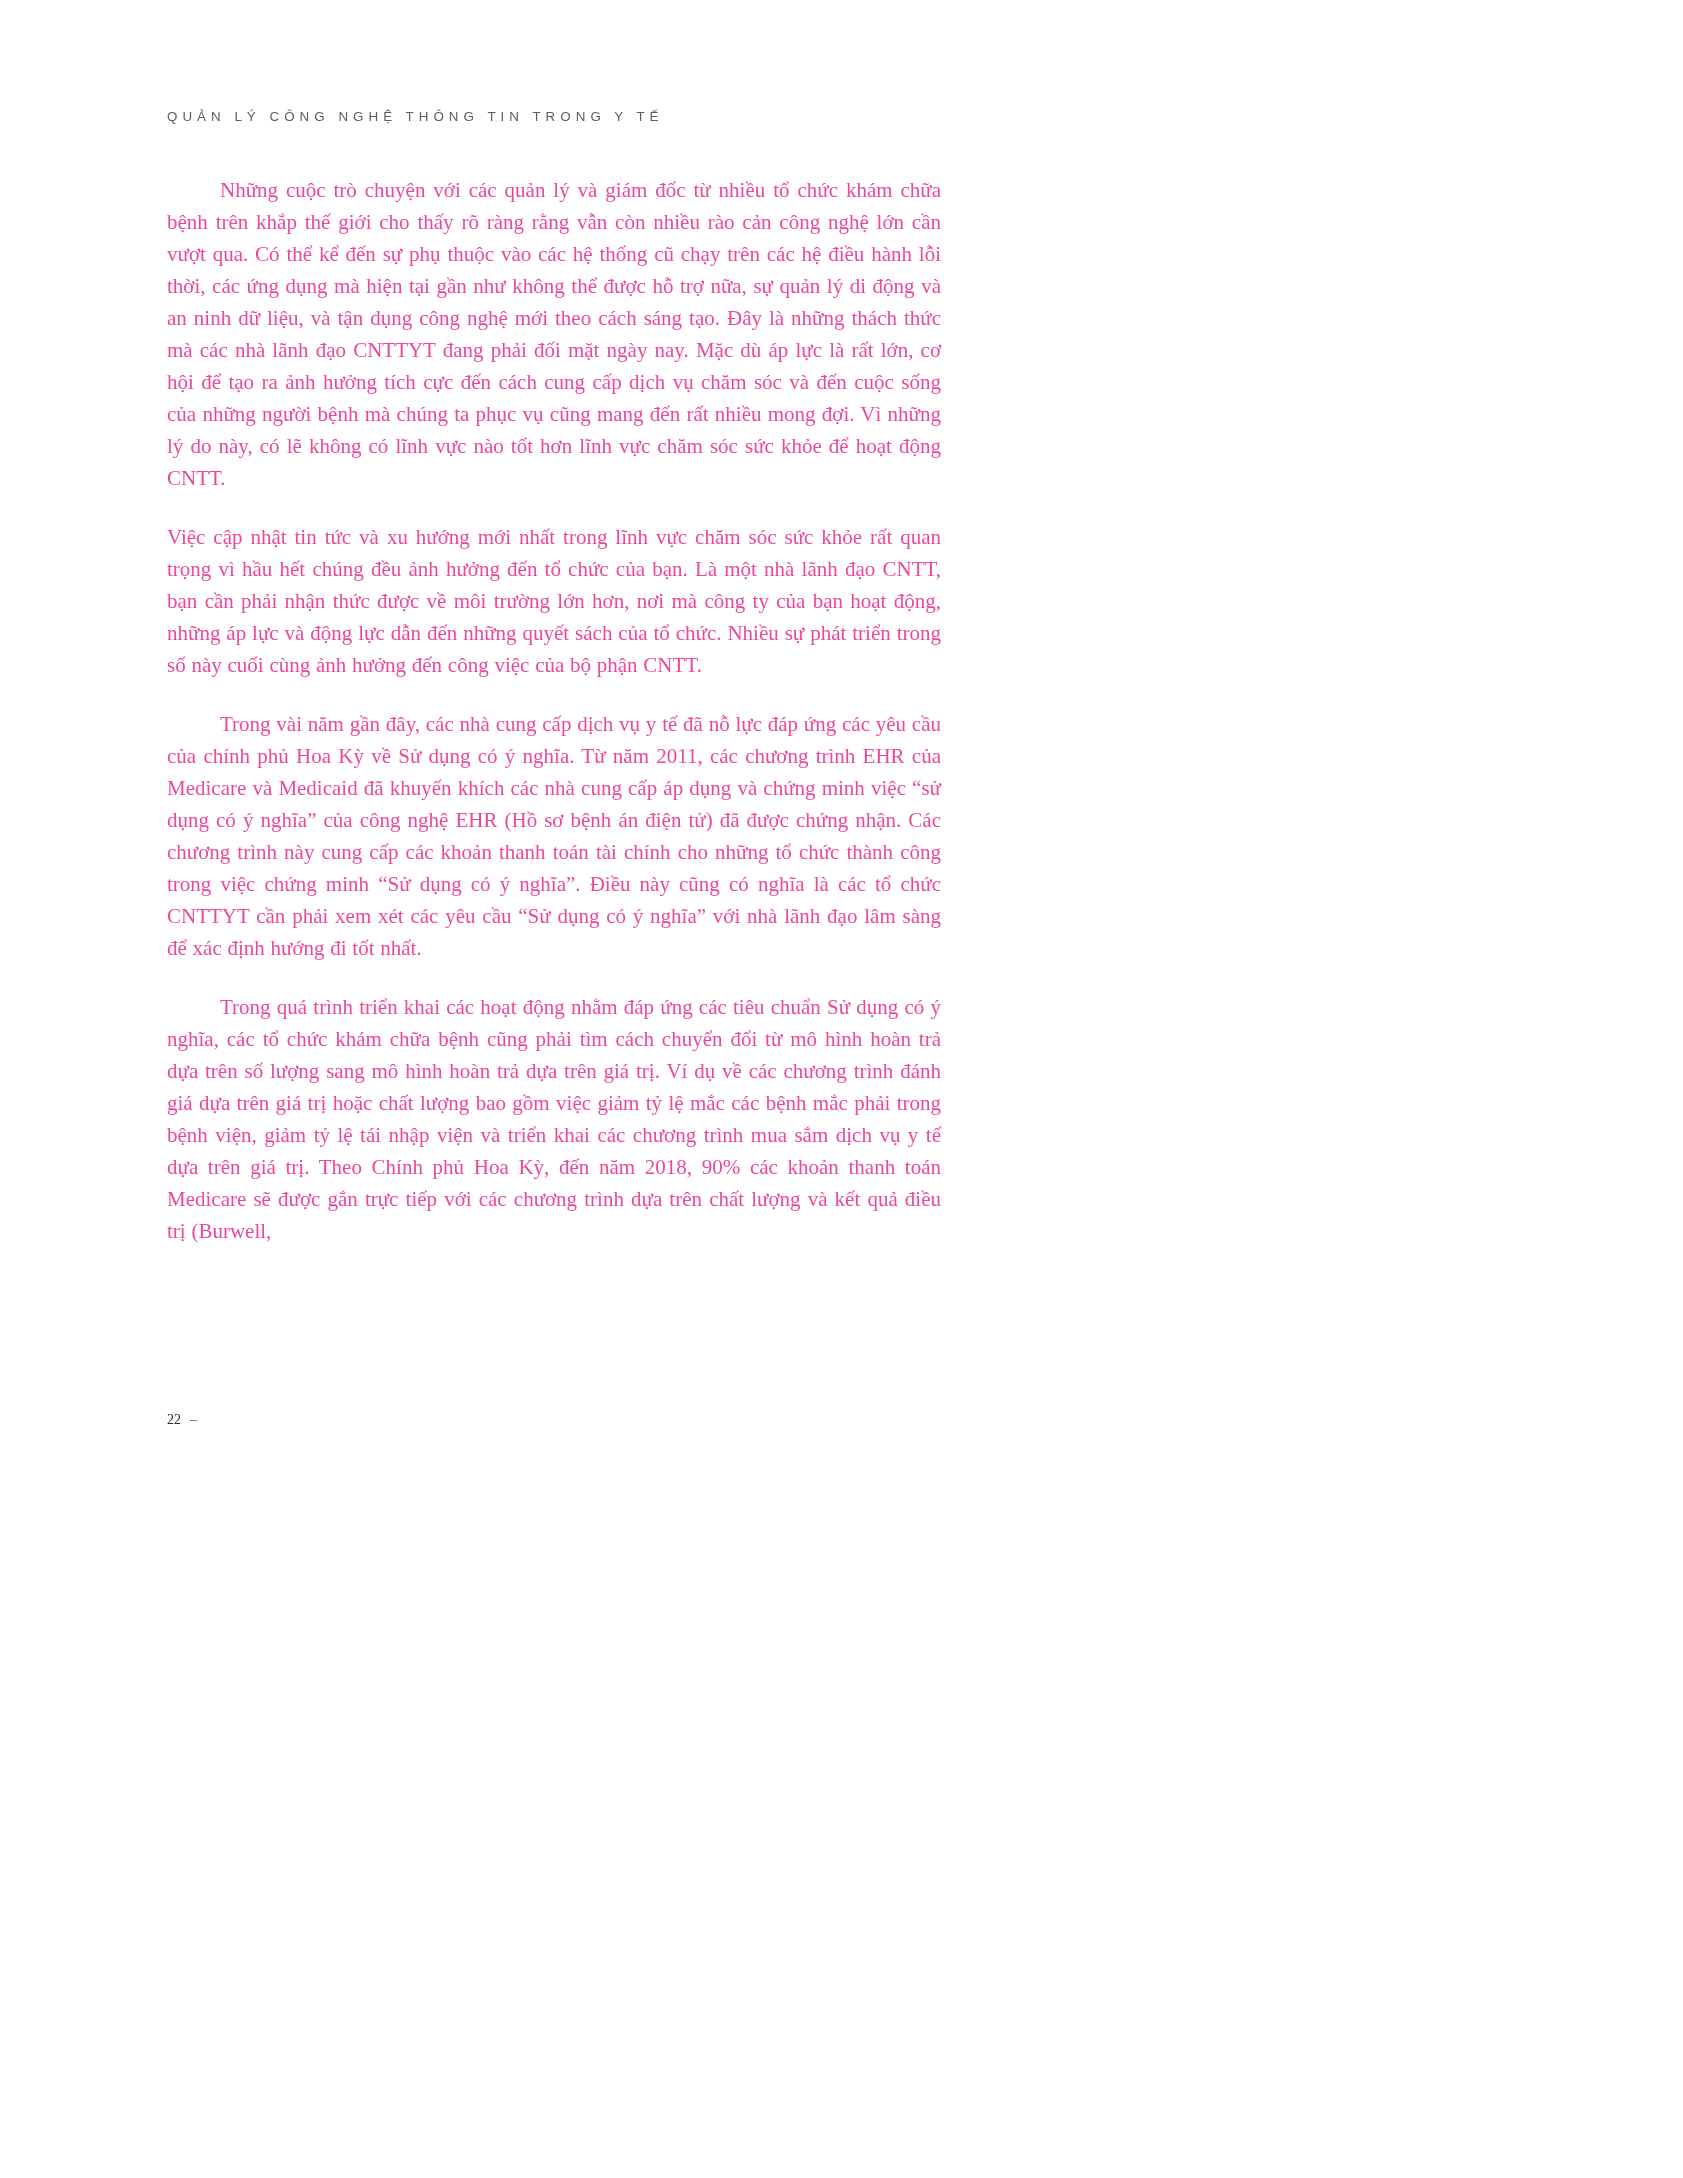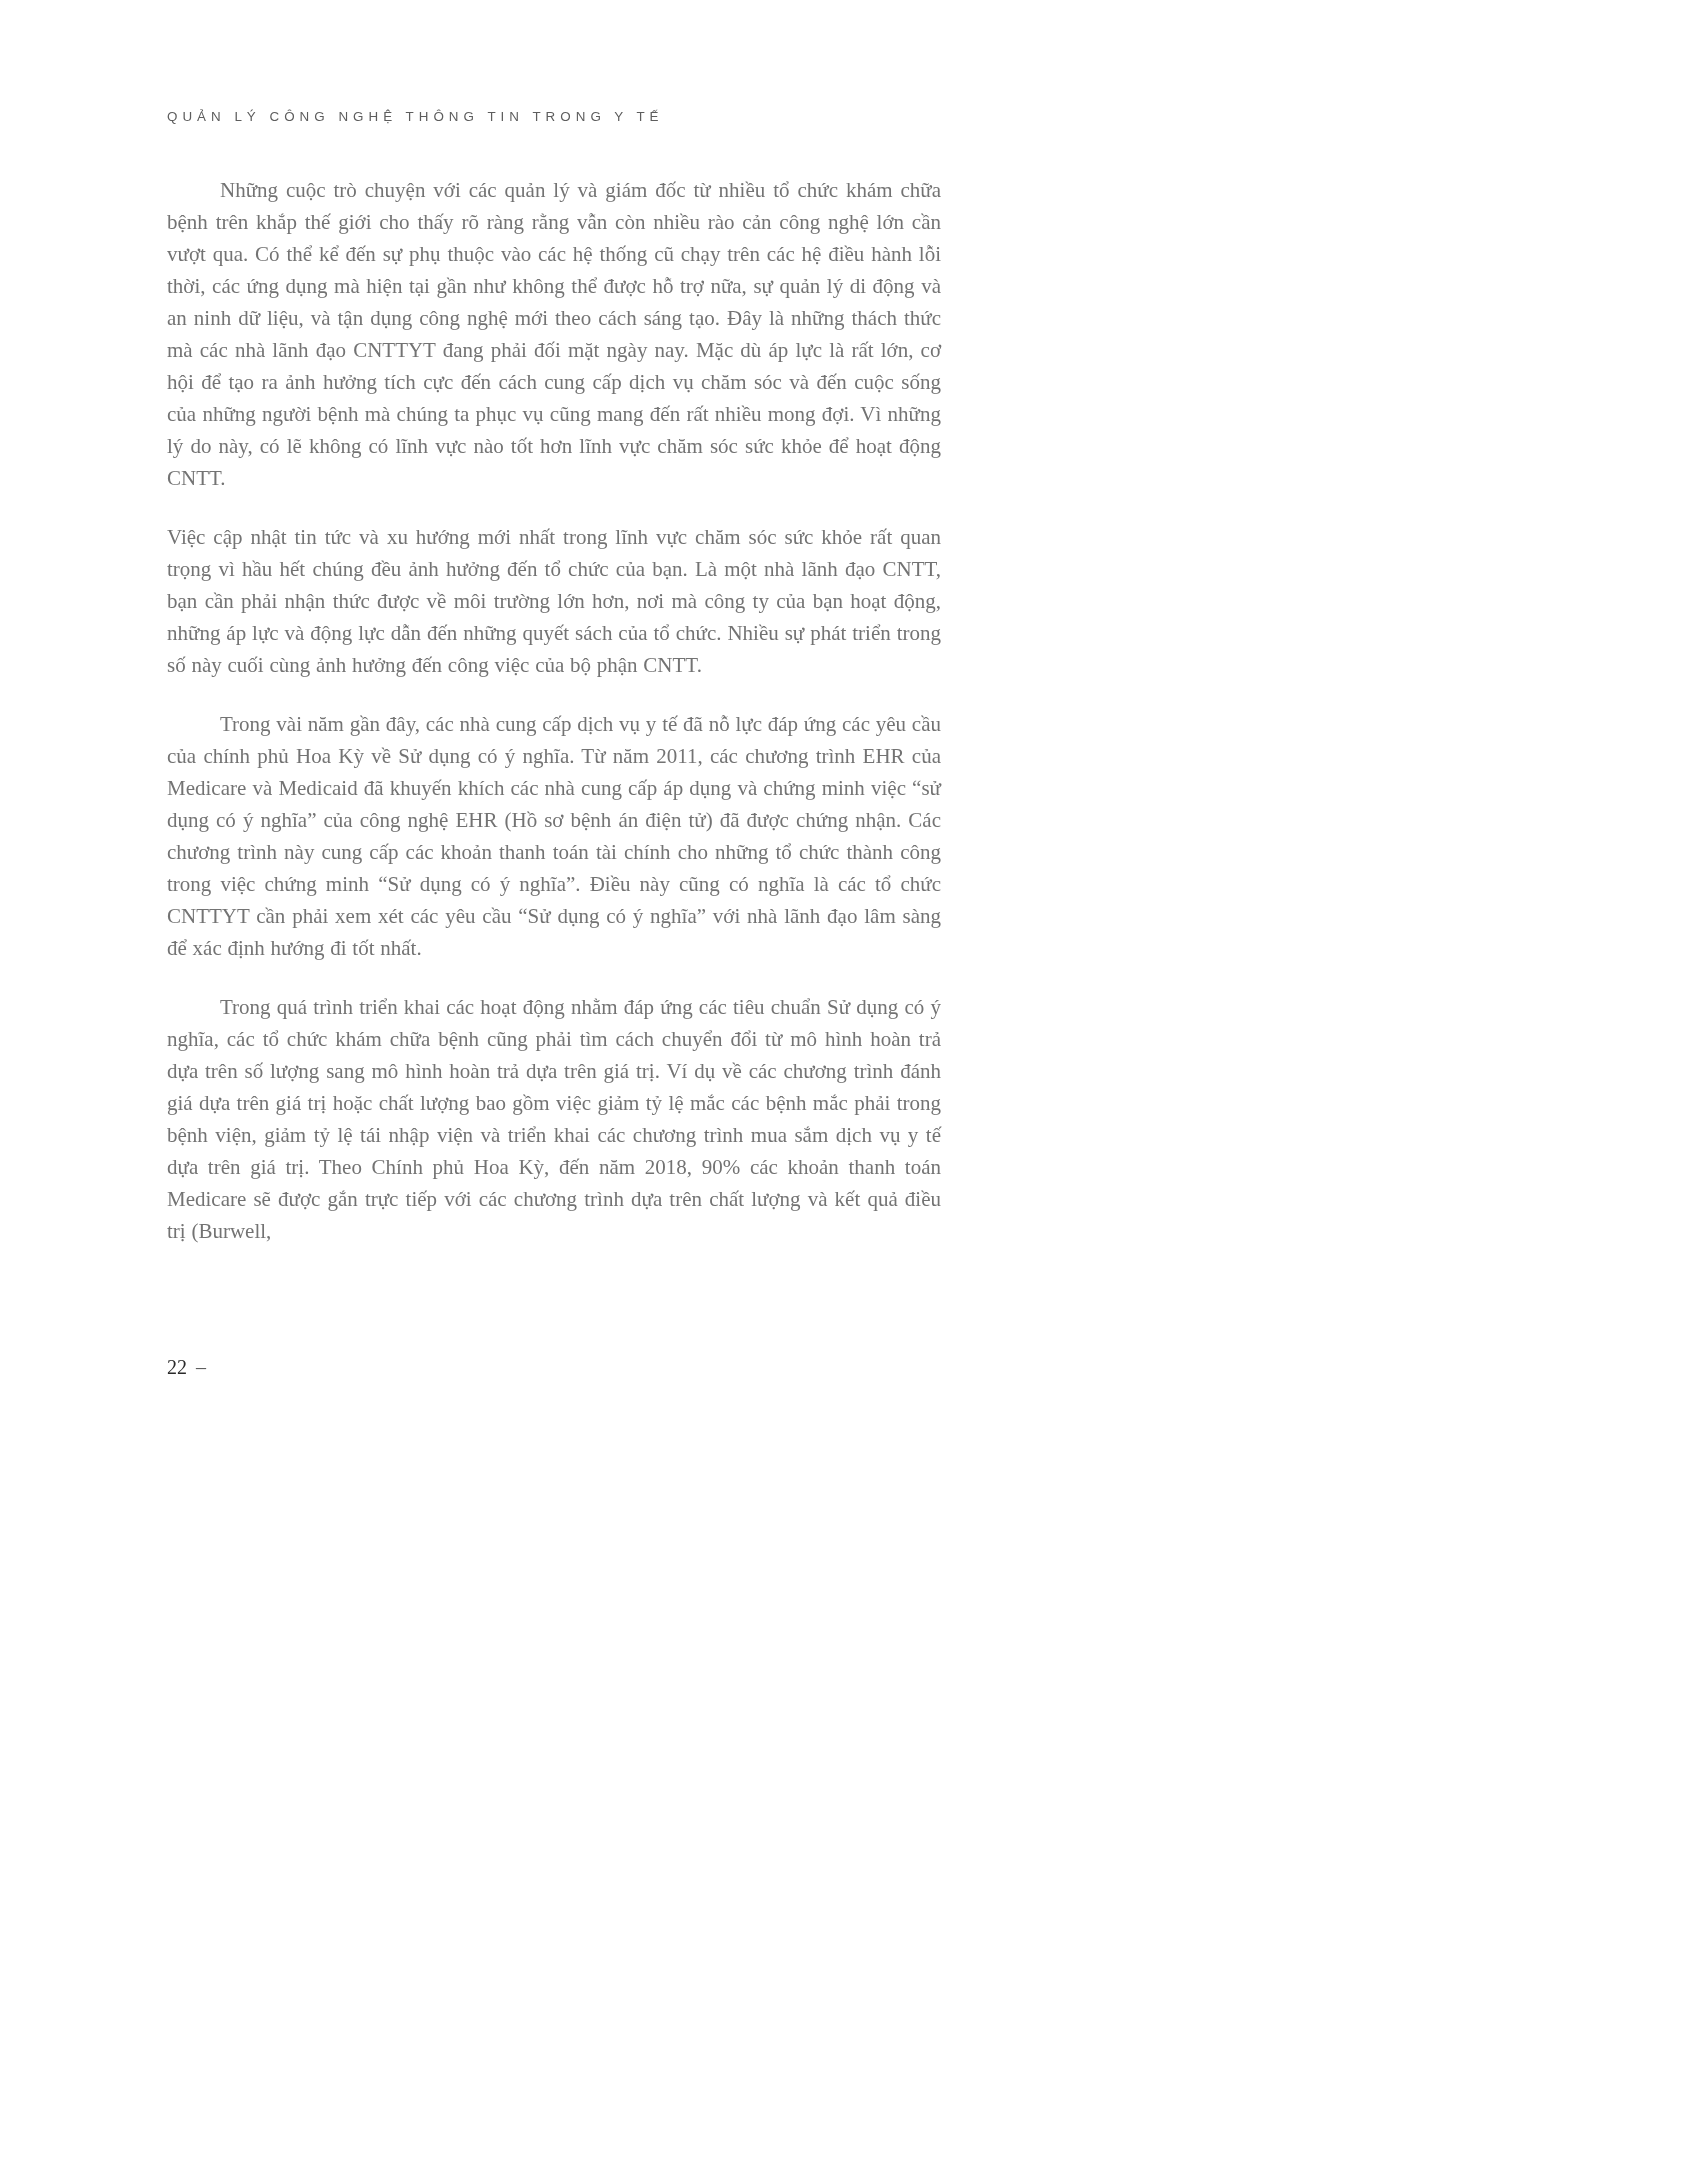--- a/index.html
+++ b/index.html
@@ -31,39 +31,39 @@
     position: absolute;
     left: 167px;
     top: 174px;
     width: 774px;
   }
   .body-par {
     font-size: 21px;
     line-height: 32px;
     text-align: justify;
     margin: 0 0 27px 0;
-    color: #737373;
+    color: #ec4899;
     word-spacing: 0.5px;
   }
   .body-par.indent {
     text-indent: 53px;
   }
   .section-heading {
     font-family: "Liberation Sans", "DejaVu Sans", sans-serif;
     font-size: 23px;
     font-weight: 700;
     color: #141414;
     letter-spacing: 0.4px;
     margin: 46px 0 20px 0;
   }
   .footer {
     position: absolute;
     left: 167px;
-    top: 1356px;
-    font-size: 20px;
+    top: 1412px;
+    font-size: 14px;
     color: #2a2a2a;
     font-family: "Liberation Serif", "DejaVu Serif", serif;
   }
   .footer .dash {
     margin-left: 9px;
     color: #555555;
   }
 </style>
 </head>
 <body>

